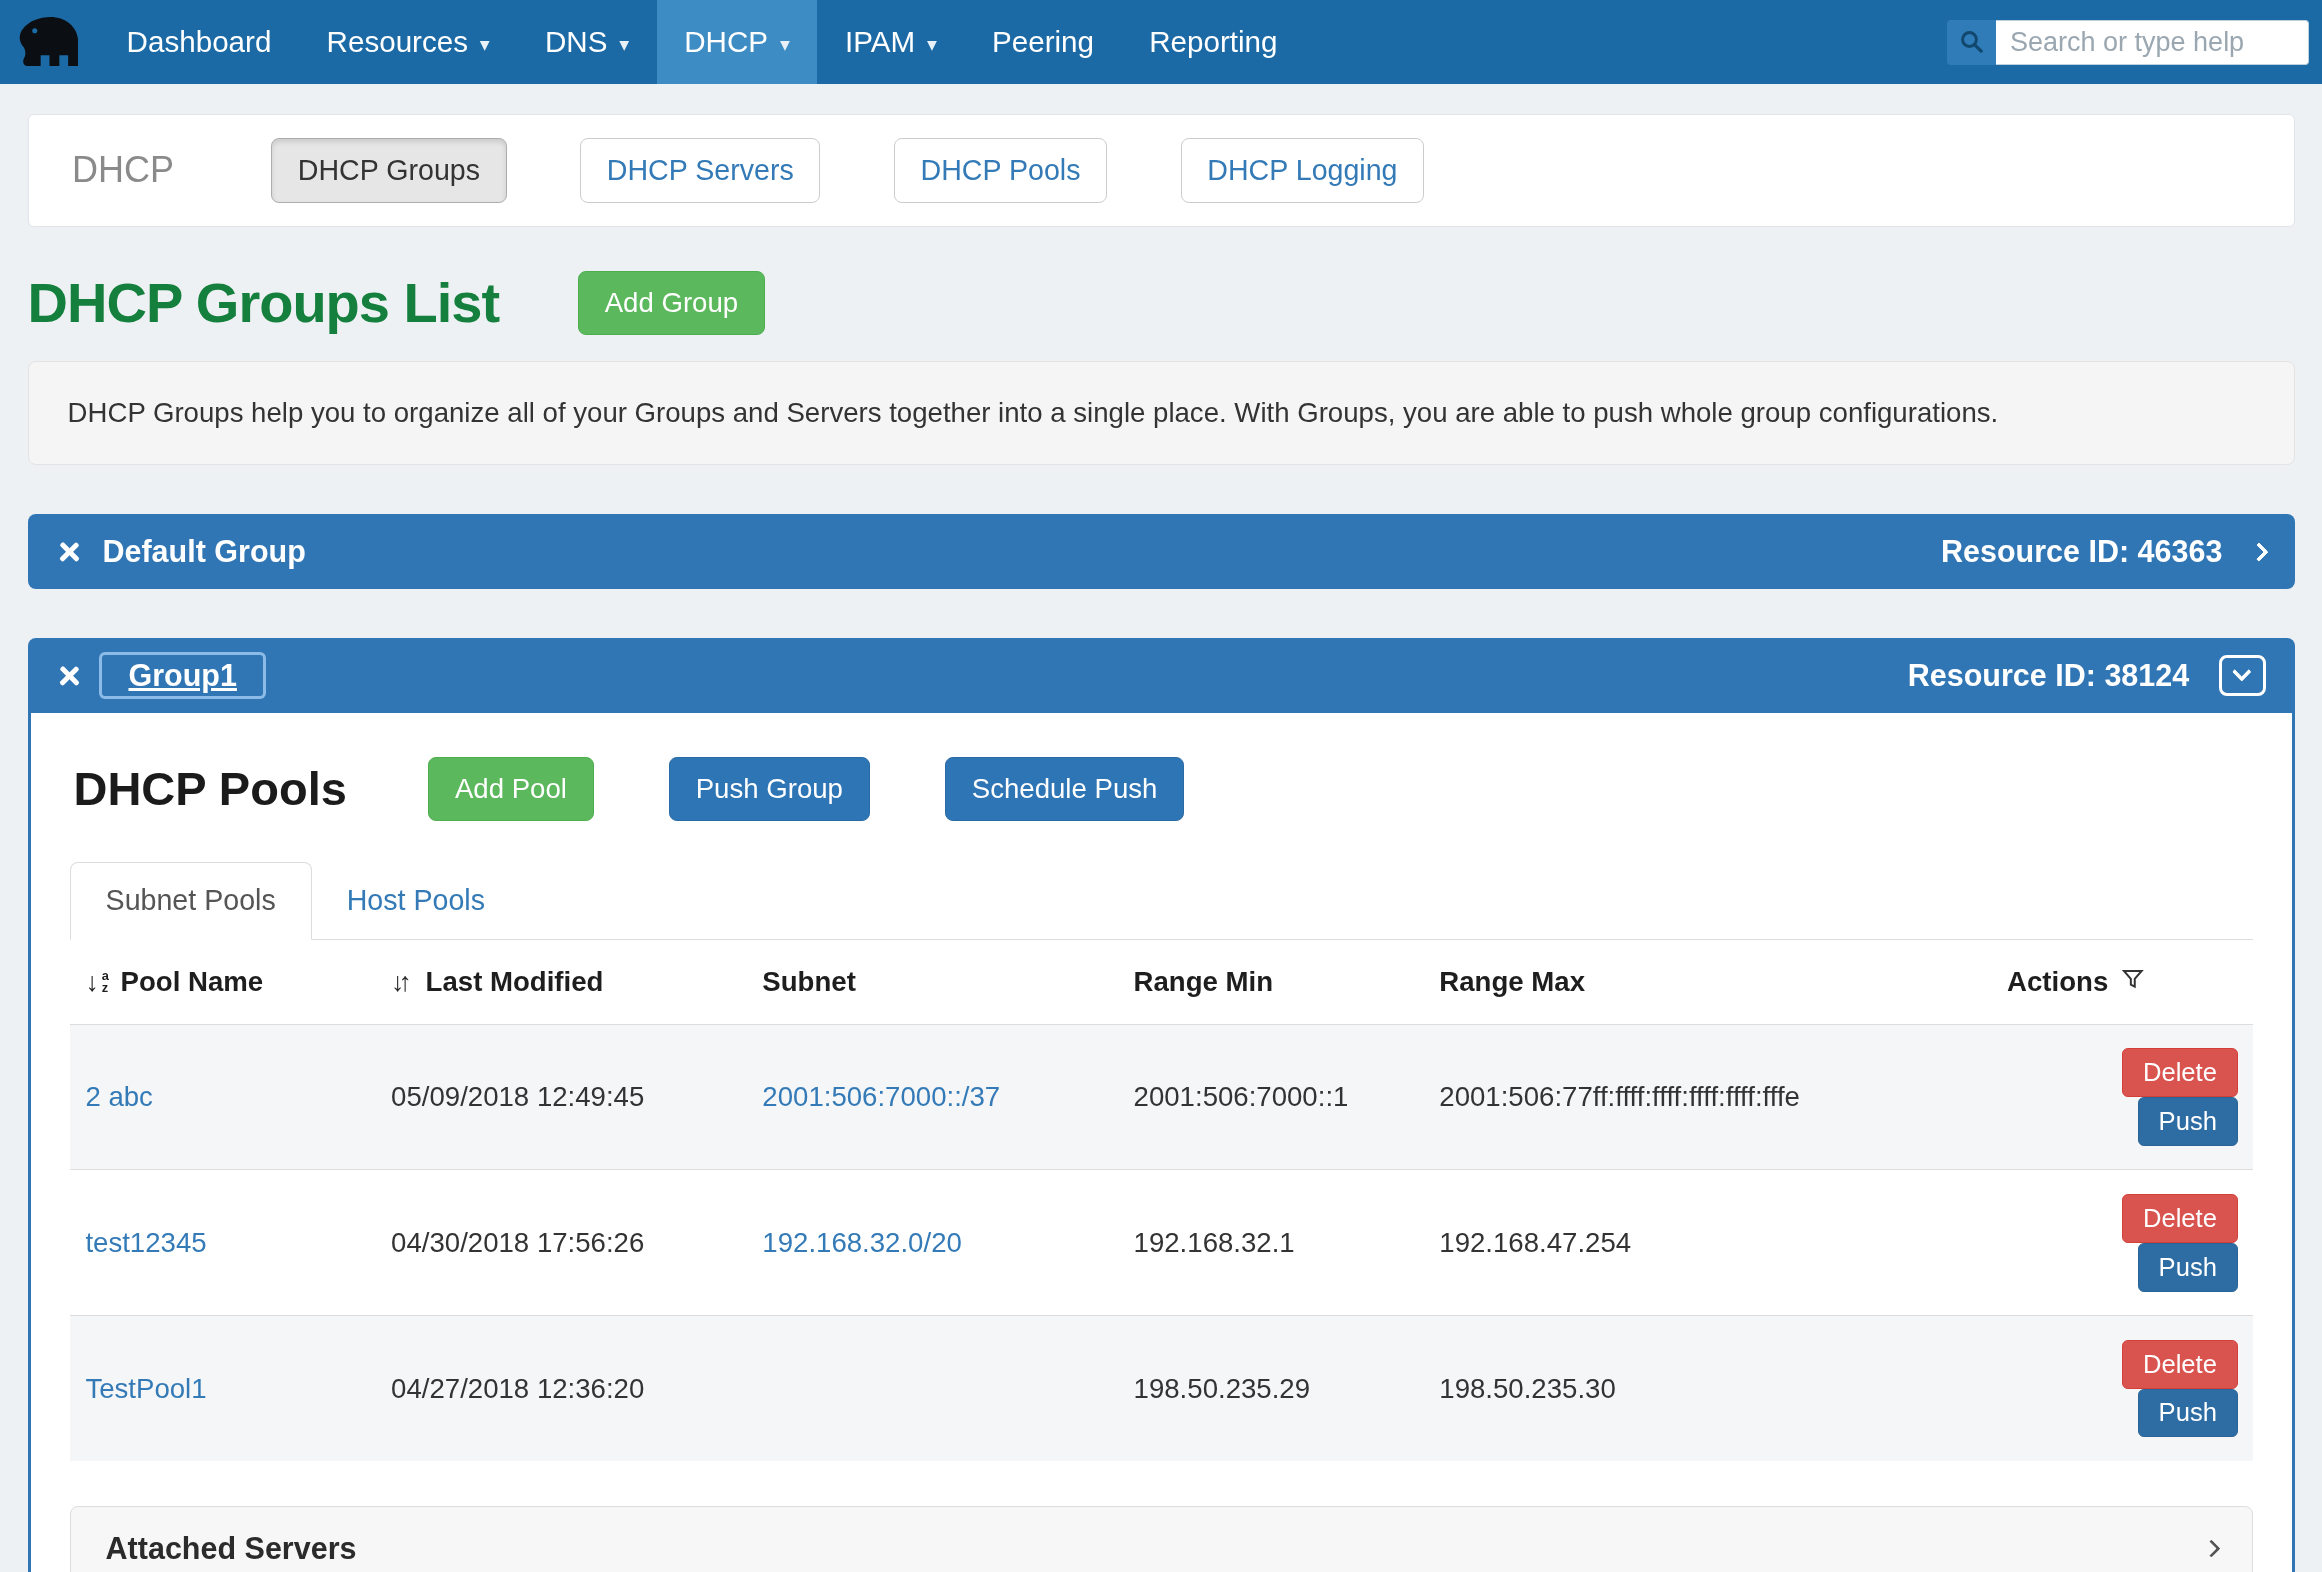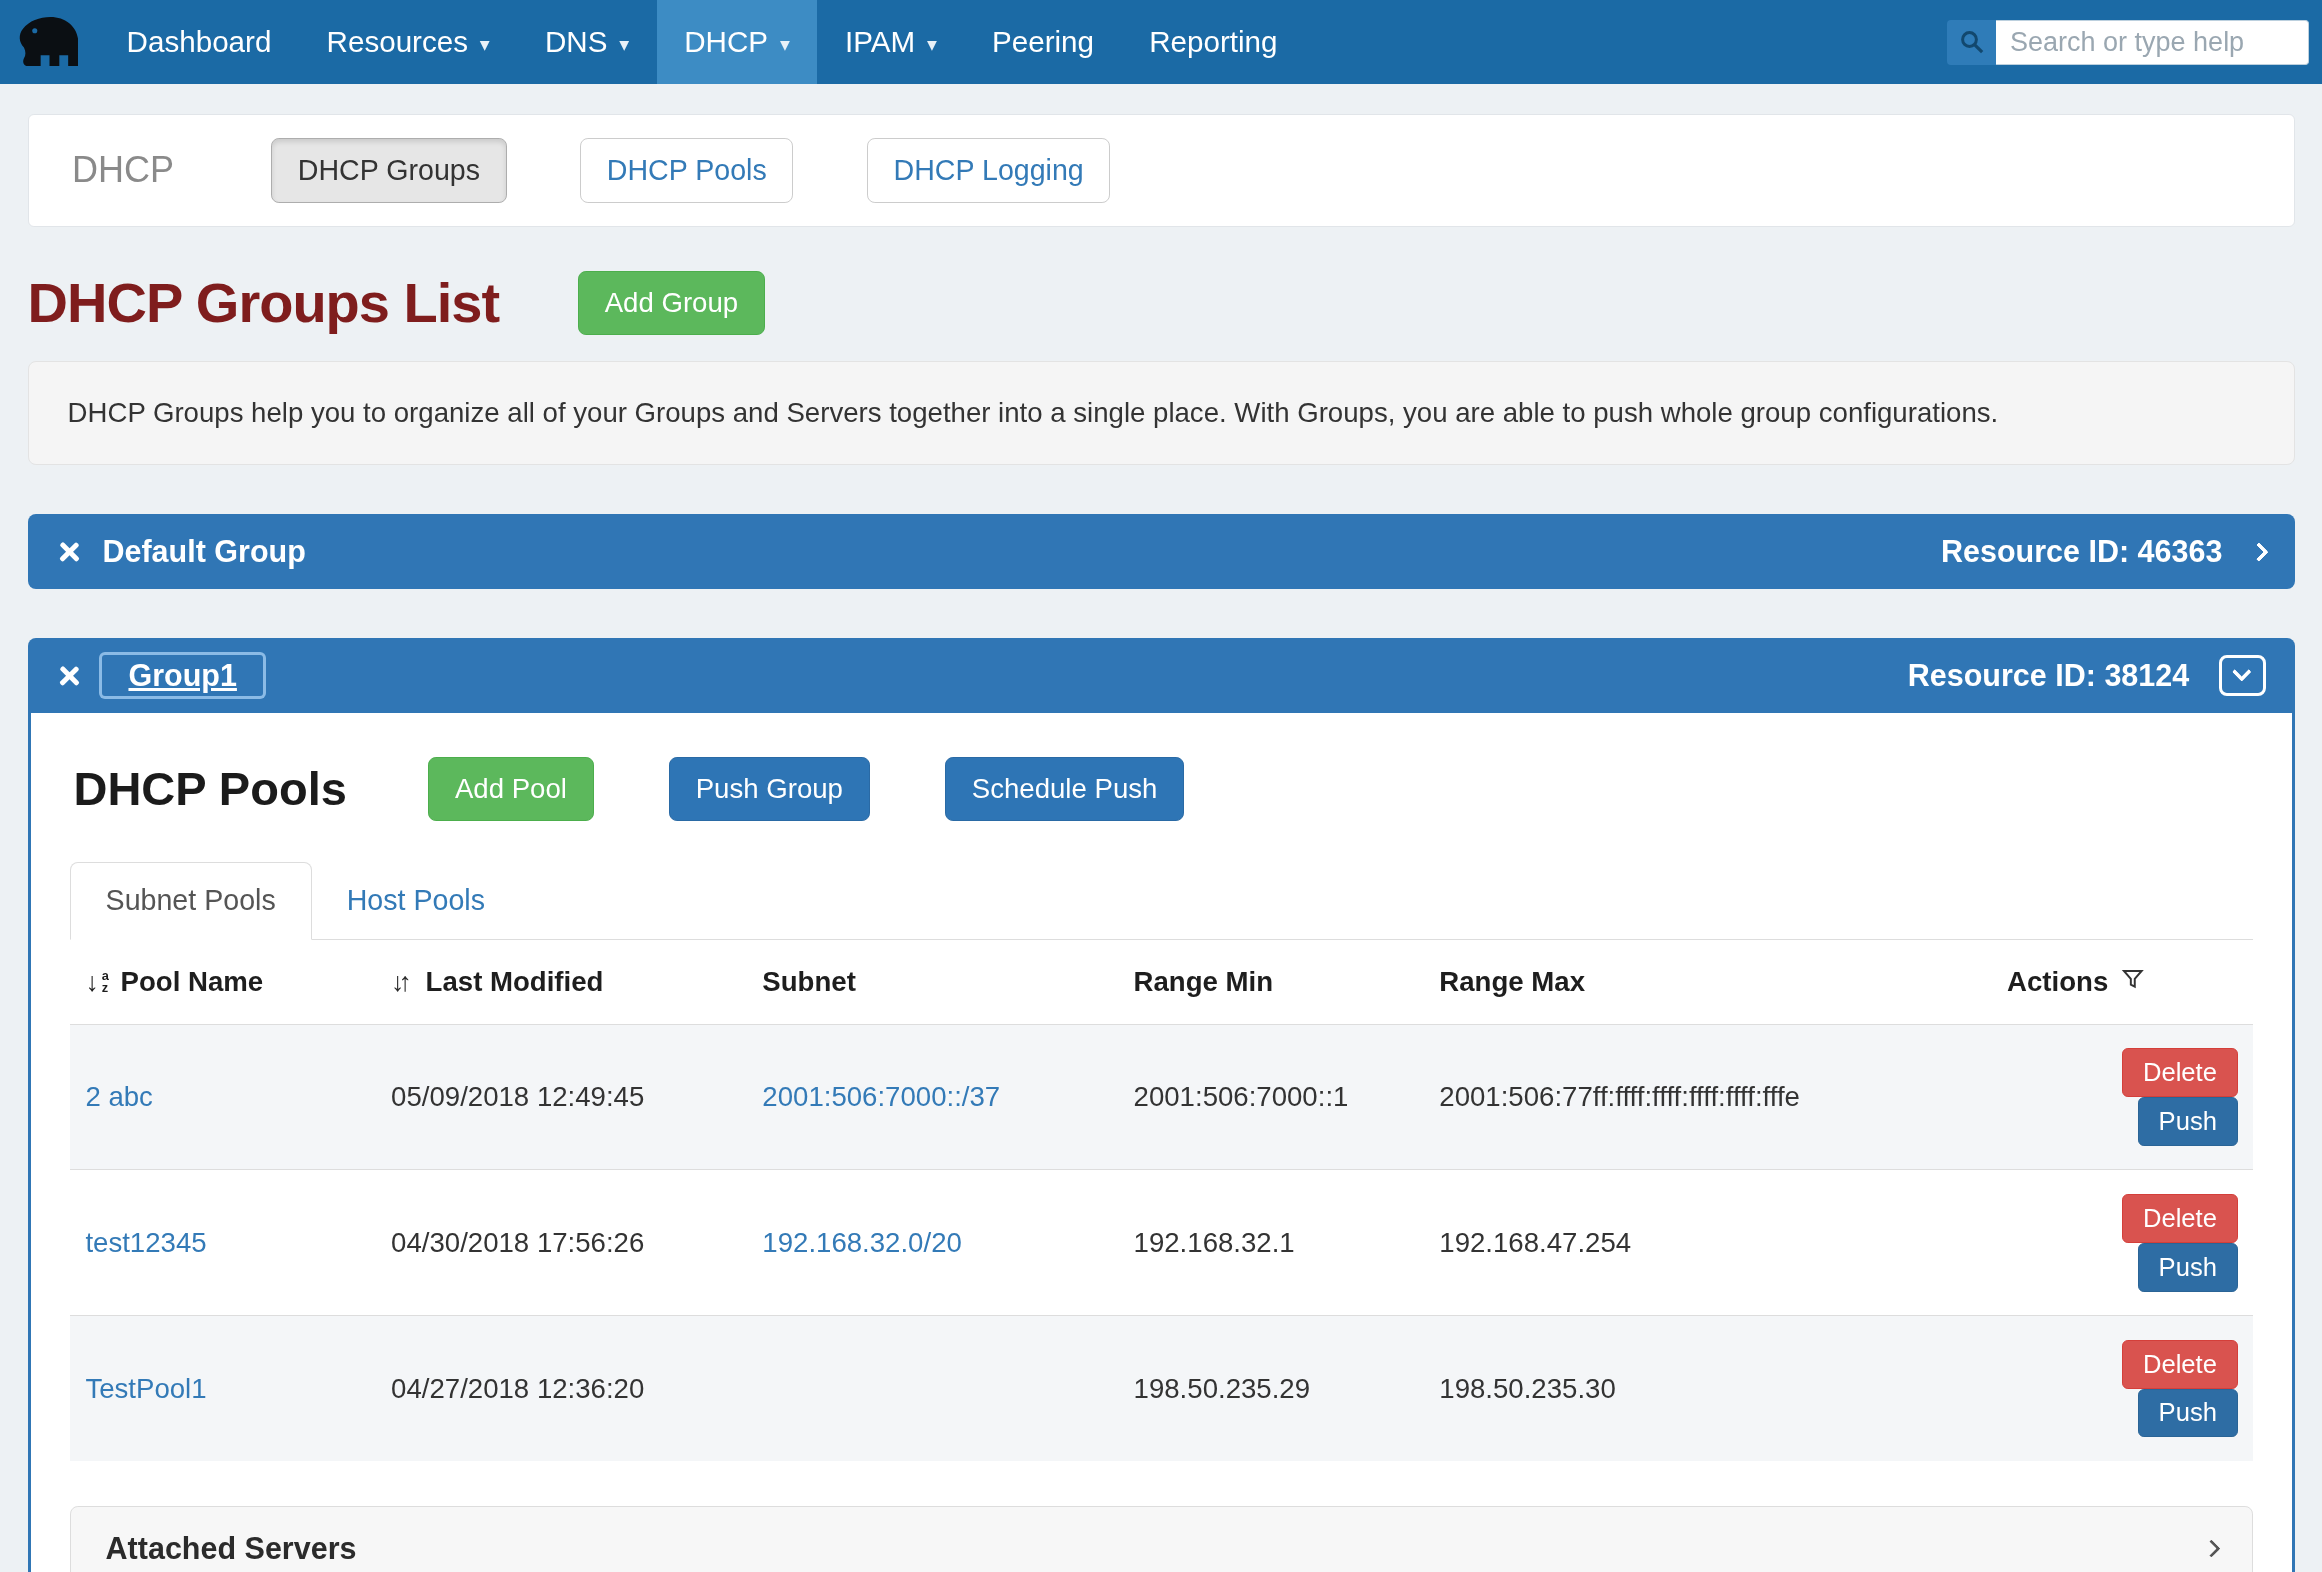--- a/index.html
+++ b/index.html
@@ -57,21 +57,21 @@
   
   .subnav-card {
     background:#fff; margin:29.6px 27.6px 0; border:1px solid #e1e5e9;
     border-radius:5.9px; padding:23.6px 29.6px;
     display:flex; align-items:center; gap:27.6px;
   }
   .subnav-label { color:#8a8a8a; font-size:36px; margin:0 23.6px 0 13.8px; }
 
   
   .title-row { display:flex; align-items:center; gap:33px; margin:43px 27.6px 25.6px; }
-  .page-title { font-size:56px; font-weight:bold; color:#7f1d1d; margin:0; letter-spacing:-1px; }
+  .page-title { font-size:56px; font-weight:bold; color:#15803d; margin:0; letter-spacing:-1px; }
   .desc-card {
     margin:0 27.6px; background:#f5f5f5; border:1px solid #e3e3e3;
     border-radius:7.9px; padding:35px 39px; font-size:27.6px; color:#333;
   }
 
   
   .group { margin:49px 27.6px 0; }
   .group:last-of-type { margin-bottom:39px; }
   .group-header {
     background:#3076b5; color:#fff; height:75px;
@@ -206,20 +206,21 @@
         <line x1="14.6" y1="14.6" x2="21" y2="21" stroke="#12486e" stroke-width="2.8"></line>
       </svg>
     </span>
     <input class="search-input" type="text" placeholder="Search or type help" style="">
   </div>
 </nav>
 
 <div class="subnav-card">
   <span class="subnav-label">DHCP</span>
   <button class="btn btn-outline active">DHCP Groups</button>
+  <button class="btn btn-outline">DHCP Servers</button>
   <button class="btn btn-outline">DHCP Pools</button>
   <button class="btn btn-outline">DHCP Logging</button>
 </div>
 
 <div class="title-row">
   <h1 class="page-title">DHCP Groups List</h1>
   <button class="btn btn-green">Add Group</button>
 </div>
 
 <div class="desc-card">DHCP Groups help you to organize all of your Groups and Servers together into a single place. With Groups, you are able to push whole group configurations.</div>

